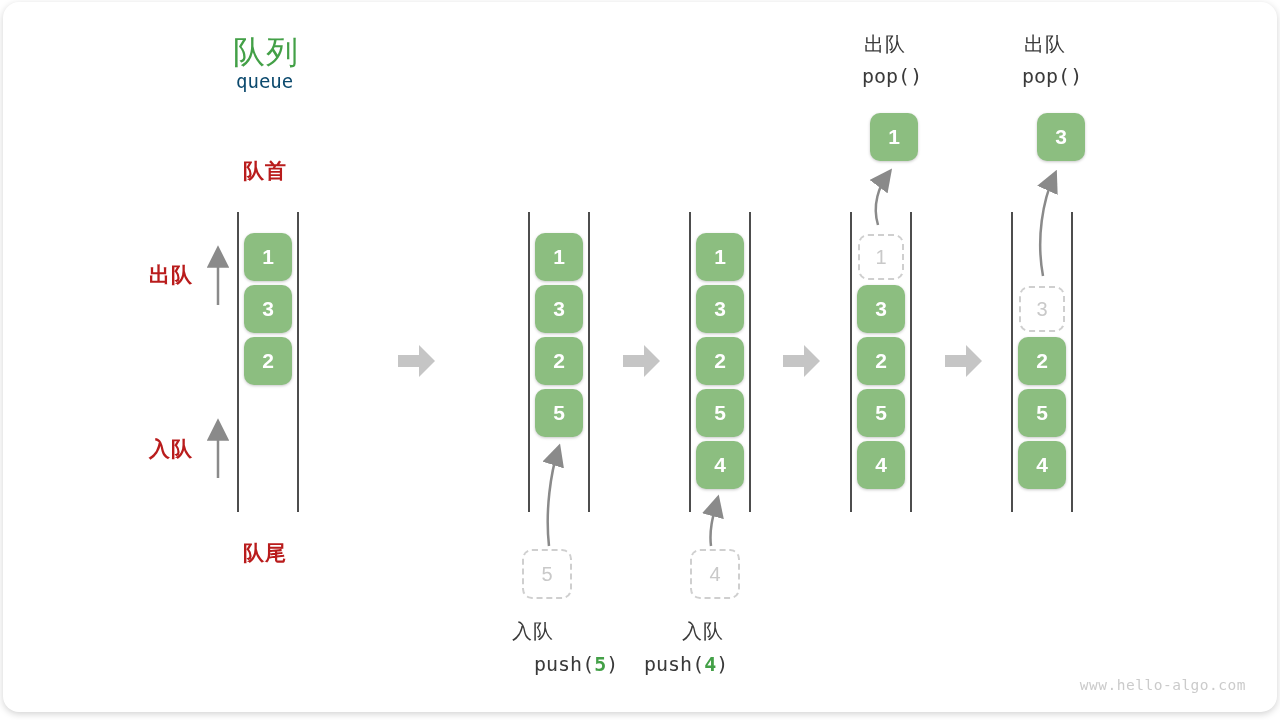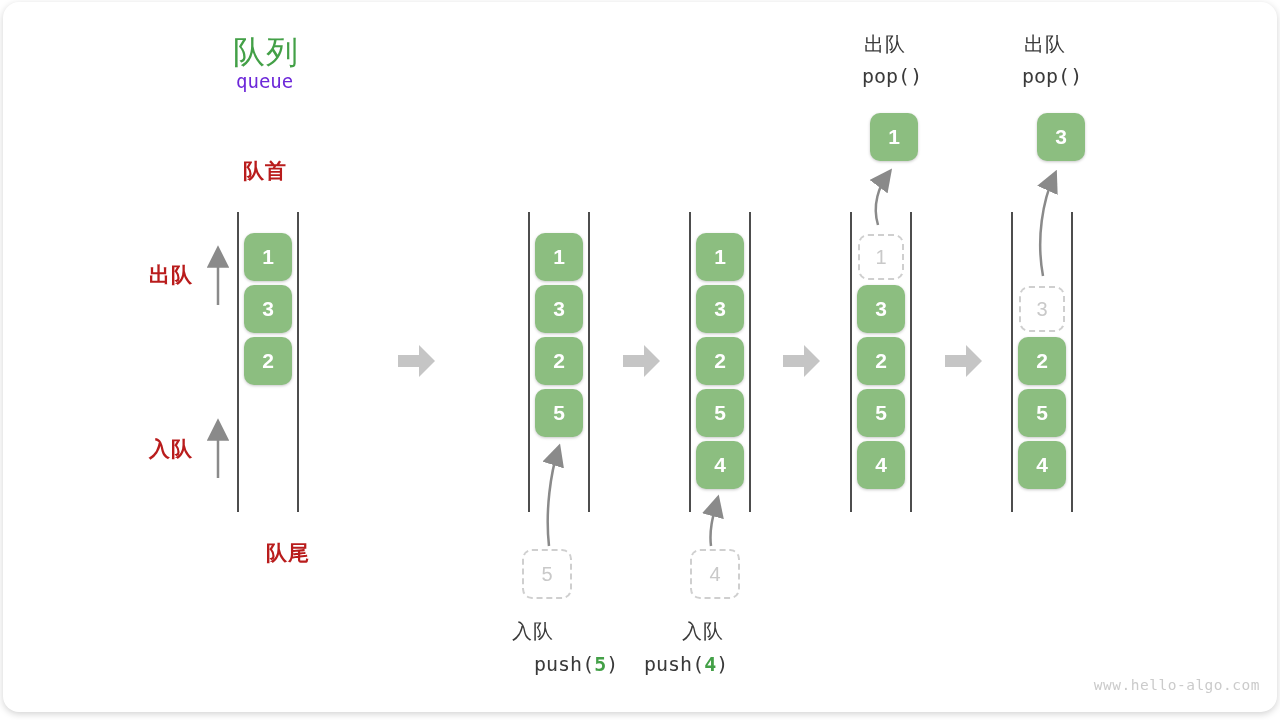--- a/index.html
+++ b/index.html
@@ -1,21 +1,21 @@
 <!DOCTYPE html>
 <html><head>
 <meta charset="utf-8">
 <style>
   html,body{margin:0;padding:0;background:#ffffff;}
   .canvas{position:relative;width:1280px;height:720px;font-family:"Liberation Sans",sans-serif;overflow:hidden;}
   .card{position:absolute;left:3px;top:2px;right:3px;bottom:8px;background:#ffffff;border-radius:16px;
         box-shadow:0 2px 7px rgba(0,0,0,0.18);}
   .abs{position:absolute;}
   .title-zh{font-size:32px;font-weight:400;color:#43A047;letter-spacing:1px;}
-  .title-en{font-family:"DejaVu Sans Mono",monospace;font-size:19px;color:#6d28d9;}
+  .title-en{font-family:"DejaVu Sans Mono",monospace;font-size:19px;color:#0c4a6e;}
   .cjk-bold{font-size:21px;font-weight:700;color:#b91c1c;letter-spacing:1px;}
   .cjk-reg{font-size:20px;font-weight:400;color:#3a3a3a;letter-spacing:1px;}
   .code{font-family:"DejaVu Sans Mono",monospace;font-size:20px;color:#3a3a3a;}
   .code .arg{color:#43A047;font-weight:700;}
   .wall{position:absolute;width:2px;height:300px;top:212px;background:#4d4d4d;}
   .box{position:absolute;width:48px;height:48px;border-radius:10px;background:#8CBE80;
        box-shadow:0 1px 3px rgba(0,0,0,0.22);color:#ffffff;font-size:21px;font-weight:700;
        display:flex;align-items:center;justify-content:center;}
   .ghost{position:absolute;width:46px;height:46px;border-radius:10px;border:2px dashed #cfcfcf;
          background:#ffffff;color:#c9c9c9;font-size:20px;font-weight:400;
@@ -31,21 +31,21 @@
 
 <div class="canvas">
   <div class="card"></div>
 
   <div class="abs title-zh" style="left:233px;top:31px;">队列</div>
   <div class="abs title-en" style="left:236px;top:70px;">queue</div>
 
   <div class="abs cjk-bold" style="left:243px;top:157px;">队首</div>
   <div class="abs cjk-bold" style="left:149px;top:261px;">出队</div>
   <div class="abs cjk-bold" style="left:149px;top:435px;">入队</div>
-  <div class="abs cjk-bold" style="left:243px;top:539px;margin-left:23px;">队尾</div>
+  <div class="abs cjk-bold" style="left:243px;top:539px;">队尾</div>
 
   <svg class="overlay" width="1280" height="720">
     <defs>
       <marker id="ah" viewBox="0 0 10 10" refX="7" refY="5" markerWidth="9" markerHeight="9" orient="auto-start-reverse">
         <path d="M0,0 L10,5 L0,10 z" fill="#8a8a8a"></path>
       </marker>
     </defs>
     <path class="thin-arrow" d="M218,305 L218,252" marker-end="url(#ah)"></path>
     <path class="thin-arrow" d="M218,478 L218,425" marker-end="url(#ah)"></path>
     <path class="thin-arrow" d="M549,546 C545,510 551,472 558,450" marker-end="url(#ah)"></path>
@@ -117,14 +117,14 @@
     <div class="wall" style="left:1071px;"></div>
     <div class="abs cjk-reg" style="left:1024px;top:31px;">出队</div>
     <div class="abs code" style="left:1022px;top:64px;">pop()</div>
     <div class="box" style="left:1037px;top:113px;">3</div>
     <div class="ghost" style="left:1019px;top:286px;">3</div>
     <div class="box" style="left:1018px;top:337px;">2</div>
     <div class="box" style="left:1018px;top:389px;">5</div>
     <div class="box" style="left:1018px;top:441px;">4</div>
   </div>
 
-  <div class="abs watermark" style="right:20px;top:677px;">www.hello-algo.com</div>
+  <div class="abs watermark" style="right:34px;top:677px;">www.hello-algo.com</div>
 </div>
 
 </body></html>

